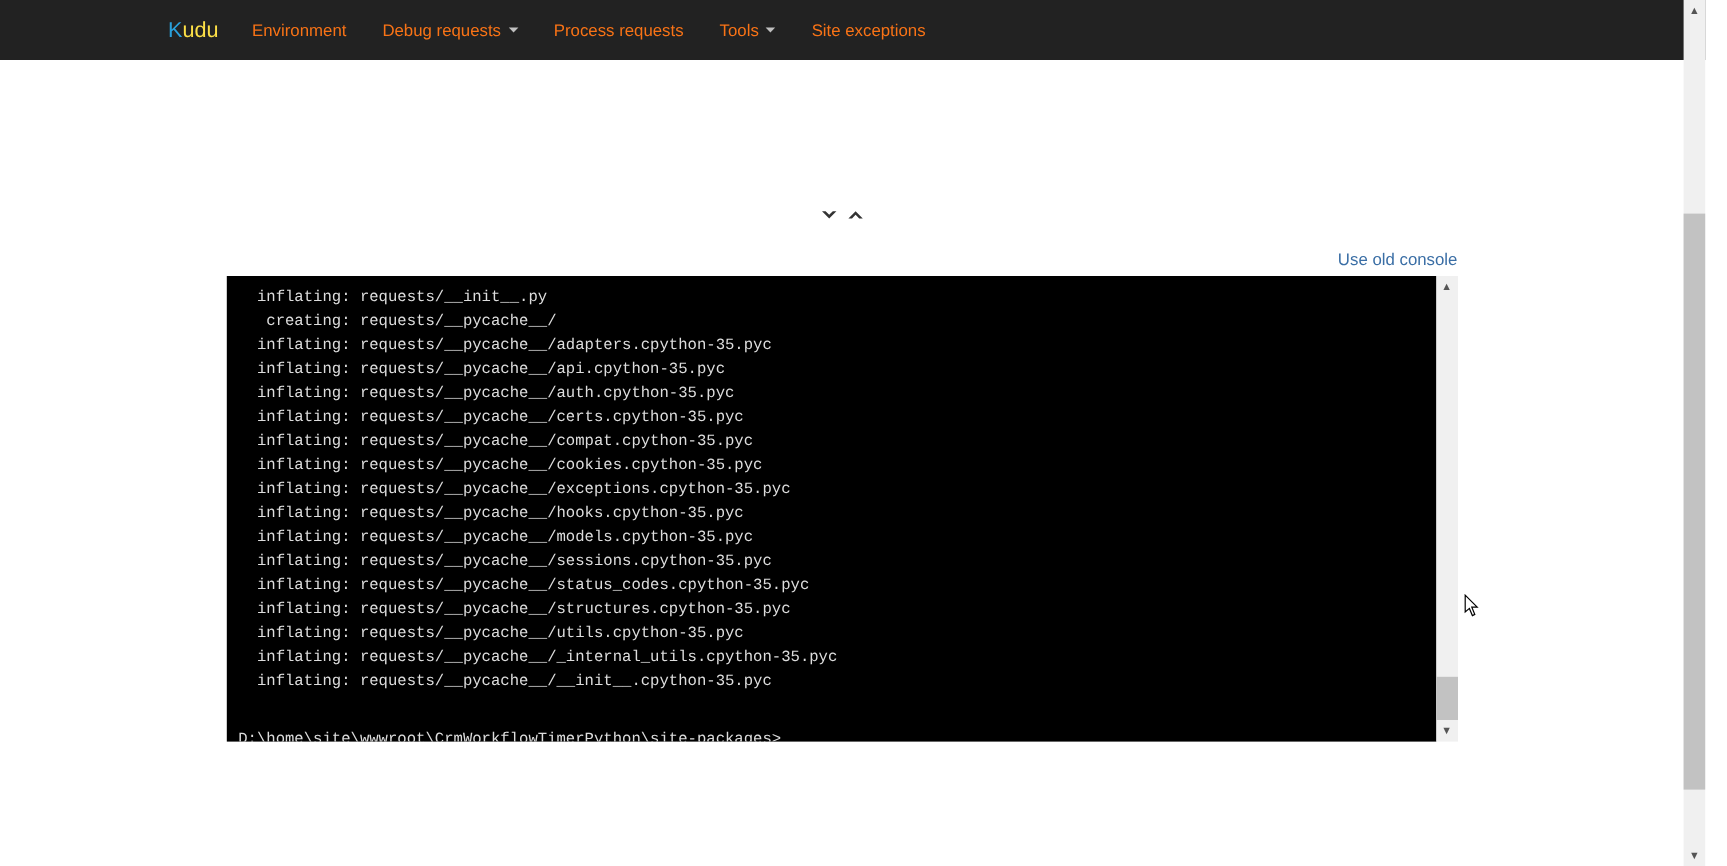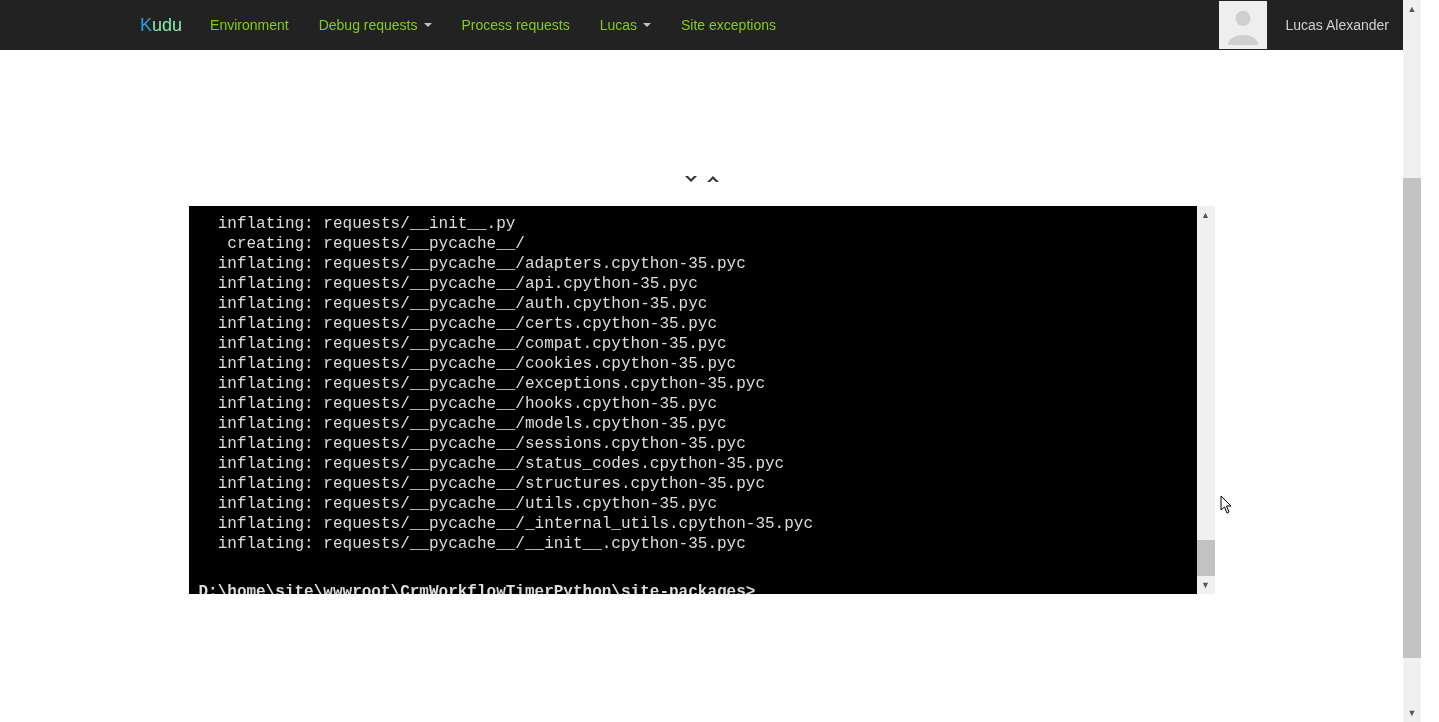--- a/index.html
+++ b/index.html
@@ -16,23 +16,23 @@
   .vscroll-outer .track { position: absolute; top:18px; bottom:18px; width:18px; }
   .vscroll-outer .thumb { position: absolute; top: 160px; height: 480px; width: 18px; background: #c2c2c2; }
   .vscroll-outer .down-btn { position:absolute; bottom:0; }
 
   .navbar {
     height: 50px; background: #222; display: flex; align-items: center;
     color: #c0c0c0; padding-left: 140px; font-size: 14px;
   }
   .brand { margin-right: 28px; display: flex; align-items: baseline; font-size: 18px; }
   .brand .k { color: #2aa0db; }
-  .brand .rest { color: #86efac; }
+  .brand .rest { color: #fde047; }
   .nav-items { display: flex; gap: 30px; align-items: center; }
-  .nav-item { cursor: pointer; display: flex; align-items: center; gap: 6px; color:#84cc16; }
+  .nav-item { cursor: pointer; display: flex; align-items: center; gap: 6px; color:#f97316; }
   .caret-down {
     width: 0; height: 0; border-left: 4px solid transparent; border-right: 4px solid transparent;
     border-top: 4px solid #c0c0c0; display:inline-block;
   }
   .nav-right { margin-left: auto; display: flex; align-items: center; gap: 18px; padding-right: 32px; }
   .avatar {
     width: 48px; height: 48px; background: #eee; display:flex; align-items:center; justify-content:center;
   }
   .avatar svg { width: 40px; height: 40px; }
   .username { color: #d0d0d0; font-size: 14px; }
@@ -48,25 +48,25 @@
   }
   .chev svg { width: 18px; height: 18px; fill: #333; }
 
   .console-area { width: 1026px; margin-top: 18px; }
   .old-link-row { text-align: right; padding: 2px 0 4px; }
   .old-link { color: #3a6ea5; font-size: 14px; cursor: pointer; }
 
   .terminal-box { position: relative; width: 1026px; height: 388px; display: flex; }
   .terminal {
     flex: 1; background: #000; color: #ddd;
-    font-family: Consolas, "Courier New", monospace; font-size: 16px; line-height: 20px;
+    font-family: Consolas, "Courier New", monospace; font-size: 13px; line-height: 20px;
     padding: 8px 10px; white-space: pre; overflow: hidden;
   }
   .terminal .line { display: block; }
-  .terminal .prompt { margin-top: 20px; font-weight: bold; }
+  .terminal .prompt { margin-top: 20px; }
 
   .term-scroll {
     width: 18px; height: 100%; background: #f0f0f0; position: relative;
   }
   .term-scroll .up-btn, .term-scroll .down-btn {
     position: absolute; width:18px; height:18px; display:flex;align-items:center;justify-content:center;
     color:#555; font-size:9px; cursor:pointer;
   }
   .term-scroll .up-btn { top:0; }
   .term-scroll .down-btn { bottom:0; }
@@ -93,53 +93,47 @@
         <span>Environment</span>
       </div>
       <div class="nav-item">
         <span>Debug requests</span>
         <span class="caret-down"></span>
       </div>
       <div class="nav-item">
         <span>Process requests</span>
       </div>
       <div class="nav-item">
-        <span>Lucas</span>
+        <span>Tools</span>
         <span class="caret-down"></span>
       </div>
       <div class="nav-item">
         <span>Site exceptions</span>
       </div>
-    </div>
-    <div class="nav-right">
-      <div class="avatar">
-        <svg viewBox="0 0 48 48">
-          <circle cx="24" cy="16" r="9" fill="#cfcfcf"></circle>
-          <path d="M6 48 C6 32 42 32 42 48 Z" fill="#cfcfcf"></path>
-        </svg>
-      </div>
-      <div class="username">Lucas Alexander</div>
     </div>
   </div>
 
   <div class="content">
     <div class="chevrons">
       <div class="chev">
         <svg viewBox="0 0 24 24">
             <path d="M4 8 L12 16 L20 8 L16 8 L12 12 L8 8 Z"></path>
           </svg>
       </div>
       <div class="chev">
         <svg viewBox="0 0 24 24">
             <path d="M4 16 L12 8 L20 16 L16 16 L12 12 L8 16 Z"></path>
           </svg>
       </div>
     </div>
 
     <div class="console-area">
+      <div class="old-link-row">
+        <span class="old-link">Use old console</span>
+      </div>
       <div class="terminal-box">
         <div class="terminal" id="terminal"><span class="line">  inflating: requests/__init__.py</span><span class="line">   creating: requests/__pycache__/</span><span class="line">  inflating: requests/__pycache__/adapters.cpython-35.pyc</span><span class="line">  inflating: requests/__pycache__/api.cpython-35.pyc</span><span class="line">  inflating: requests/__pycache__/auth.cpython-35.pyc</span><span class="line">  inflating: requests/__pycache__/certs.cpython-35.pyc</span><span class="line">  inflating: requests/__pycache__/compat.cpython-35.pyc</span><span class="line">  inflating: requests/__pycache__/cookies.cpython-35.pyc</span><span class="line">  inflating: requests/__pycache__/exceptions.cpython-35.pyc</span><span class="line">  inflating: requests/__pycache__/hooks.cpython-35.pyc</span><span class="line">  inflating: requests/__pycache__/models.cpython-35.pyc</span><span class="line">  inflating: requests/__pycache__/sessions.cpython-35.pyc</span><span class="line">  inflating: requests/__pycache__/status_codes.cpython-35.pyc</span><span class="line">  inflating: requests/__pycache__/structures.cpython-35.pyc</span><span class="line">  inflating: requests/__pycache__/utils.cpython-35.pyc</span><span class="line">  inflating: requests/__pycache__/_internal_utils.cpython-35.pyc</span><span class="line">  inflating: requests/__pycache__/__init__.cpython-35.pyc</span><div style="height: 8px;"></div><span class="line prompt">D:\home\site\wwwroot\CrmWorkflowTimerPython\site-packages&gt;</span></div>
         <div class="term-scroll">
           <div class="up-btn">▲</div>
           <div class="thumb"></div>
           <div class="down-btn">▼</div>
         </div>
       </div>
     </div>
   </div>

